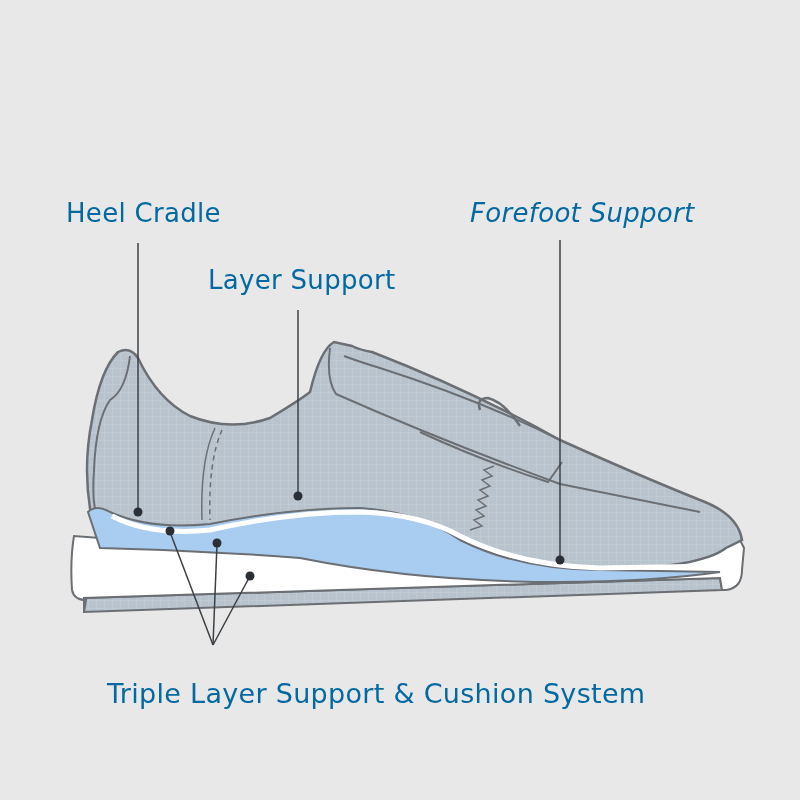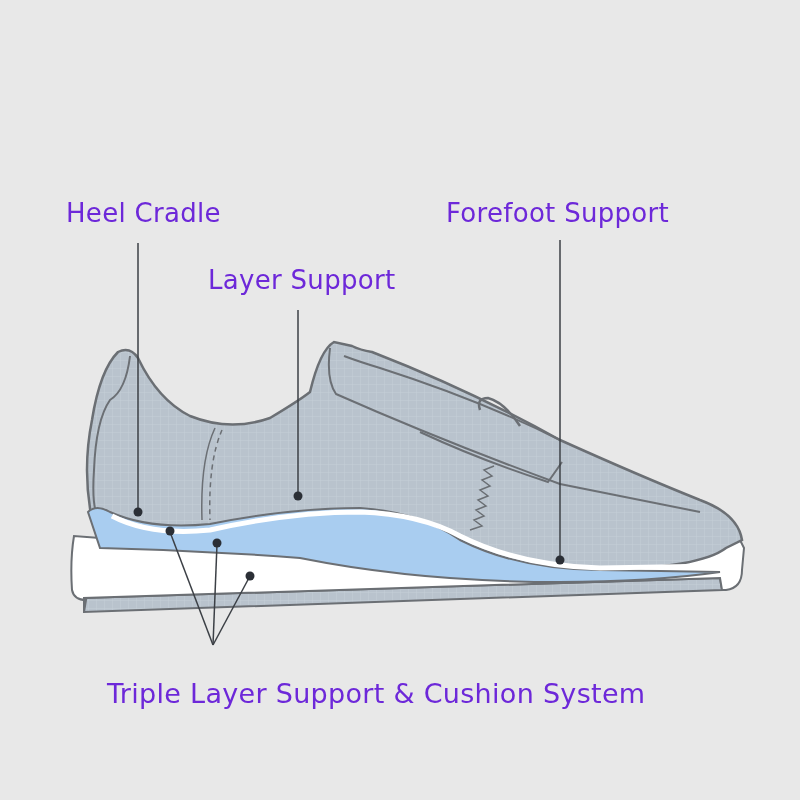--- a/index.html
+++ b/index.html
@@ -5,29 +5,29 @@
     html, body { margin: 0; padding: 0; }
     body {
       width: 800px; height: 800px; overflow: hidden;
       background: #e8e8e8;
       font-family: "DejaVu Sans", "Liberation Sans", sans-serif;
       position: relative;
     }
     .canvas { position: absolute; left: 0; top: 0; width: 800px; height: 800px; }
     .label {
       position: absolute;
-      color: #6d28d9;
+      color: #0369a1;
       font-size: 26px;
       letter-spacing: 0.3px;
       white-space: nowrap;
       line-height: 1;
     }
     #lbl-heel { left: 66px; top: 200px; }
     #lbl-arch { left: 208px; top: 267px; }
-    #lbl-fore { left: 446px; top: 200px; }
+    #lbl-fore { left: 470px; top: 200px; font-style: italic; }
     #lbl-triple { left: 107px; top: 680px; font-size: 27px; }
   </style>
 </head>
 <body>
 
 <svg class="canvas" width="800" height="800" viewBox="0 0 800 800" xmlns="http://www.w3.org/2000/svg">
   <defs>
     <pattern id="mesh" width="8" height="8" patternUnits="userSpaceOnUse">
       <rect width="8" height="8" fill="#b9c3cd"></rect>
       <path d="M0 0 H8 M0 0 V8" stroke="#c6cfd8" stroke-width="1"></path>

